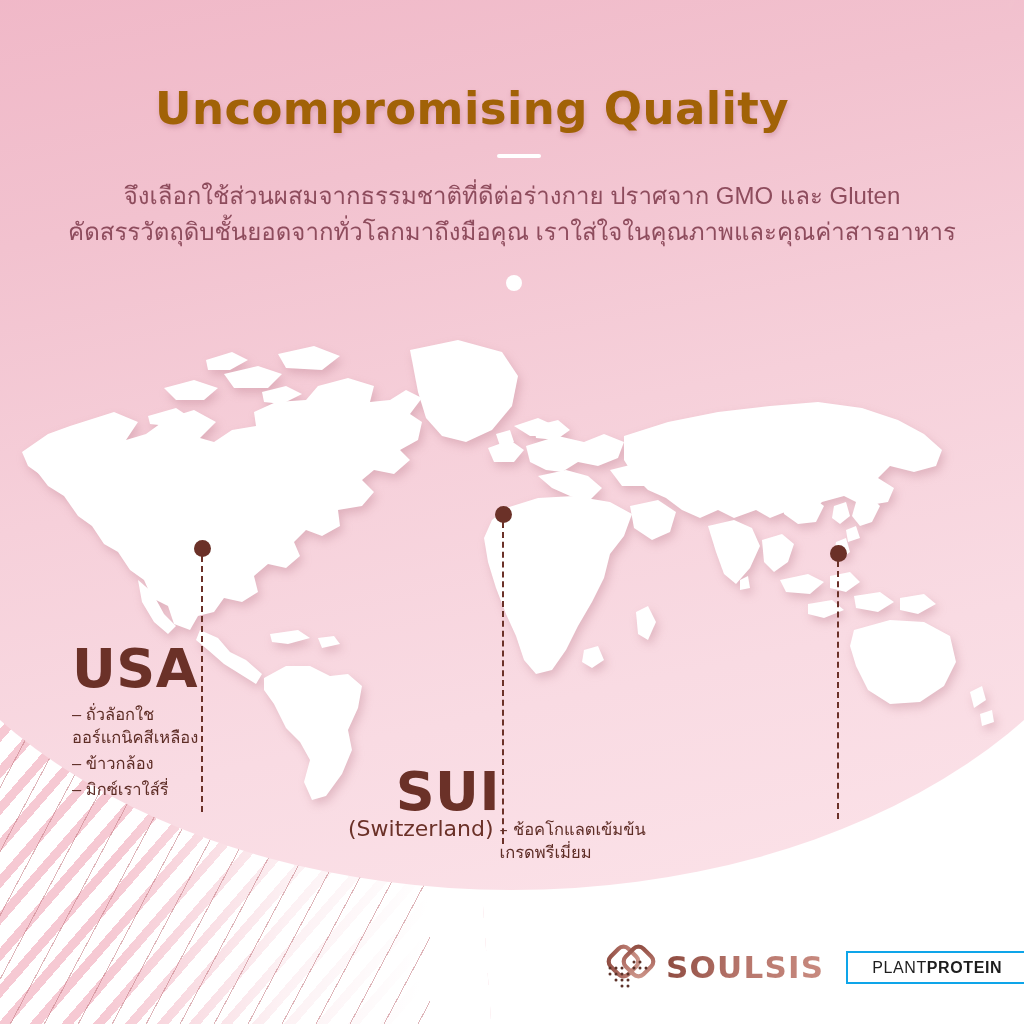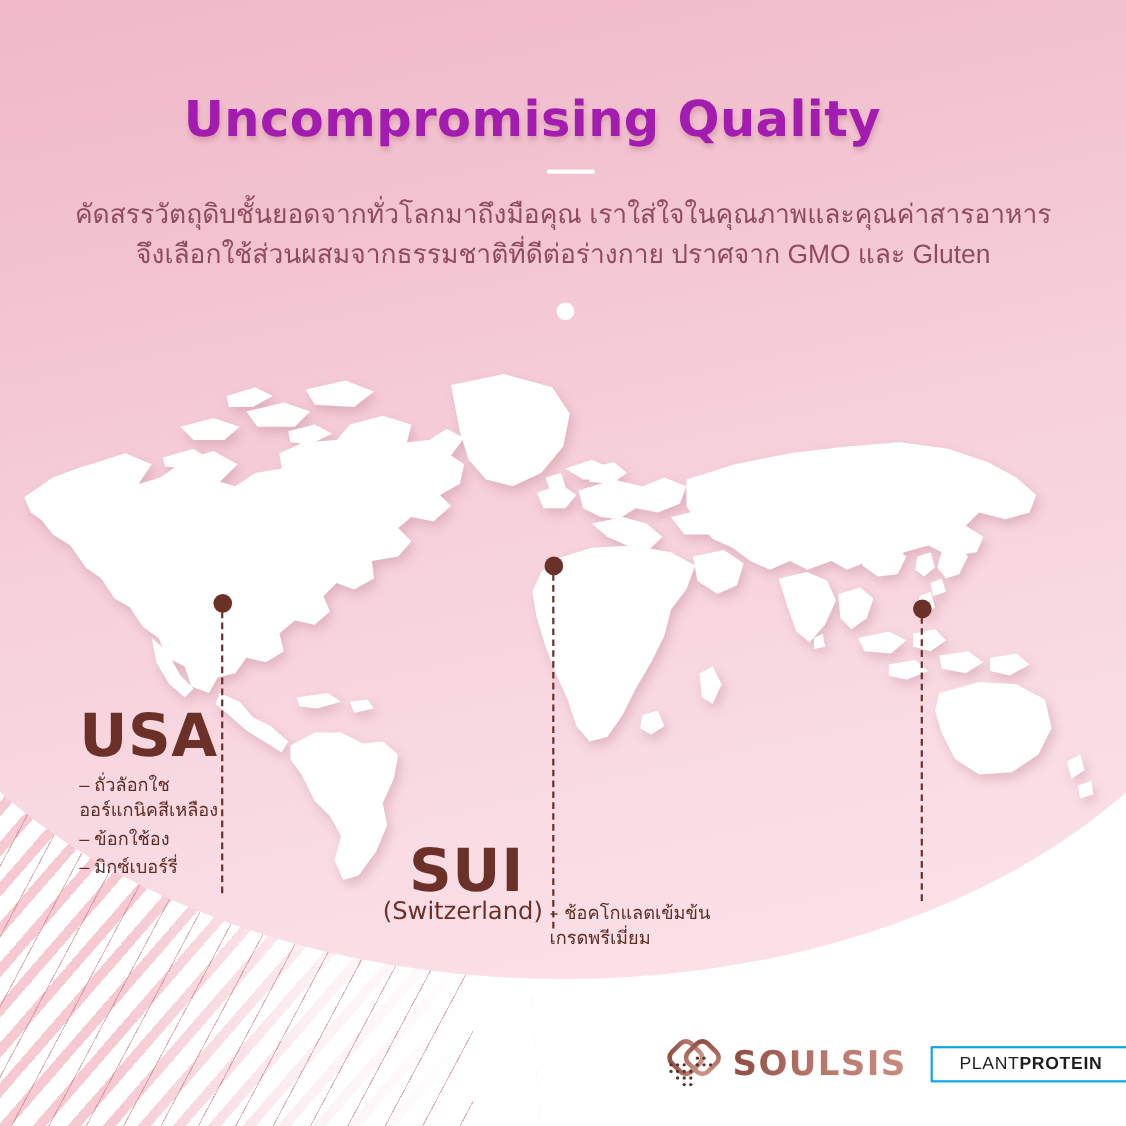--- a/index.html
+++ b/index.html
@@ -48,22 +48,22 @@
     background:repeating-linear-gradient(118deg,
       rgba(255,255,255,.42) 0px, rgba(255,255,255,.42) 4px,
       rgba(255,255,255,0) 4px, rgba(255,255,255,0) 26px);
     -webkit-mask-image:linear-gradient(250deg, rgba(0,0,0,.9) 0%, rgba(0,0,0,.35) 40%, rgba(0,0,0,0) 75%);
     mask-image:linear-gradient(250deg, rgba(0,0,0,.9) 0%, rgba(0,0,0,.35) 40%, rgba(0,0,0,0) 75%);
   }
 
   
   .header{position:absolute;left:0;top:0;width:1024px;text-align:center;}
   .title{
-    position:absolute;left:12px;top:82px;width:944px;
-    font-size:45px;font-weight:bold;color:#a21caf;letter-spacing:.4px;
+    position:absolute;left:0;top:82px;width:944px;
+    font-size:45px;font-weight:bold;color:#a16207;letter-spacing:.4px;
     text-shadow:1px 3px 5px rgba(180,110,130,.40);
     font-family:"DejaVu Sans","Liberation Sans",sans-serif;
   }
   .divider{
     position:absolute;left:497px;top:154px;width:44px;height:4px;
     background:#ffffff;border-radius:2px;
   }
   .subtitle{
     position:absolute;left:0;top:178px;width:1024px;
     font-size:24px;line-height:36px;color:#8e4c5d;
@@ -99,21 +99,21 @@
     font-family:"Liberation Sans","DejaVu Sans",sans-serif;
   }
   .items{margin-top:8px;}
   .items .c-item{margin-bottom:3px;}
 
   
   #usa{left:72px;top:645px;text-align:left;}
   #usa .items{margin-top:10px;}
   
   #sui{left:348px;top:768px;}
-  #sui .sui-name{text-align:center;width:152px;}
+  #sui .sui-name{text-align:right;width:152px;}
   #sui .sui-row{display:flex;align-items:flex-start;}
   #sui .sui-sub{font-size:22px;color:#6b3128;line-height:26px;white-space:nowrap;}
   #sui .sui-item{font-size:16.5px;color:#5e2d26;line-height:23px;margin-left:6px;
       white-space:pre-line;padding-top:2px;}
   
   #jap{left:862px;top:612px;text-align:left;}
   #jap .c-name{font-size:44px;line-height:44px;}
   #jap .c-sub{font-size:20px;line-height:26px;}
   #jap .items{margin-top:6px;}
   #jap .c-item{font-size:15.5px;line-height:21px;}
@@ -148,22 +148,22 @@
     <div class="panel-inner">
 
       <div class="stripes-tr"></div>
     </div>
   </div>
 
   <div class="header">
     <div class="title">Uncompromising Quality</div>
     <div class="divider"></div>
     <div class="subtitle">
+      <div>จึงเลือกใช้ส่วนผสมจากธรรมชาติที่ดีต่อร่างกาย ปราศจาก GMO และ Gluten</div>
       <div>คัดสรรวัตถุดิบชั้นยอดจากทั่วโลกมาถึงมือคุณ เราใส่ใจในคุณภาพและคุณค่าสารอาหาร</div>
-      <div>จึงเลือกใช้ส่วนผสมจากธรรมชาติที่ดีต่อร่างกาย ปราศจาก GMO และ Gluten</div>
     </div>
     <div class="white-dot"></div>
   </div>
 
   <div class="map">
     <svg viewBox="0 0 990 470" xmlns="http://www.w3.org/2000/svg">
       <g fill="#ffffff">
 
         <path d="M10 130 L52 96 L96 82 L120 92 L108 110 L128 104 L150 88 L176 80 L198 92 L182 108 L196 112 L214 100
                  L238 96 L236 82 L258 72 L288 70 L300 56 L330 48 L356 56 L352 72 L372 70 L388 60 L404 68 L392 84
@@ -255,22 +255,22 @@
   <div class="dashline" style="left:502px;top:522px;height:322px;"></div>
 
   <div class="pin" style="left:830px;top:545px;"></div>
   <div class="dashline" style="left:837px;top:561px;height:258px;"></div>
 
   <div class="country" id="usa">
     <div class="c-name">USA</div>
     <div class="items">
       <div class="c-item">– ถั่วลัอกใช
 ออร์แกนิคสีเหลือง</div>
-      <div class="c-item">– ข้อกใช้อง</div>
-      <div class="c-item">– มิกซ์เบอร์รี่</div>
+      <div class="c-item">– ข้าวกล้อง</div>
+      <div class="c-item">– มิกซ์เราใส์รี่</div>
     </div>
   </div>
 
   <div class="country" id="sui">
     <div class="c-name sui-name">SUI</div>
     <div class="sui-row">
       <div class="sui-sub">(Switzerland)</div>
       <div class="sui-item">– ช้อคโกแลตเข้มข้น
 เกรดพรีเมี่ยม</div>
     </div>

